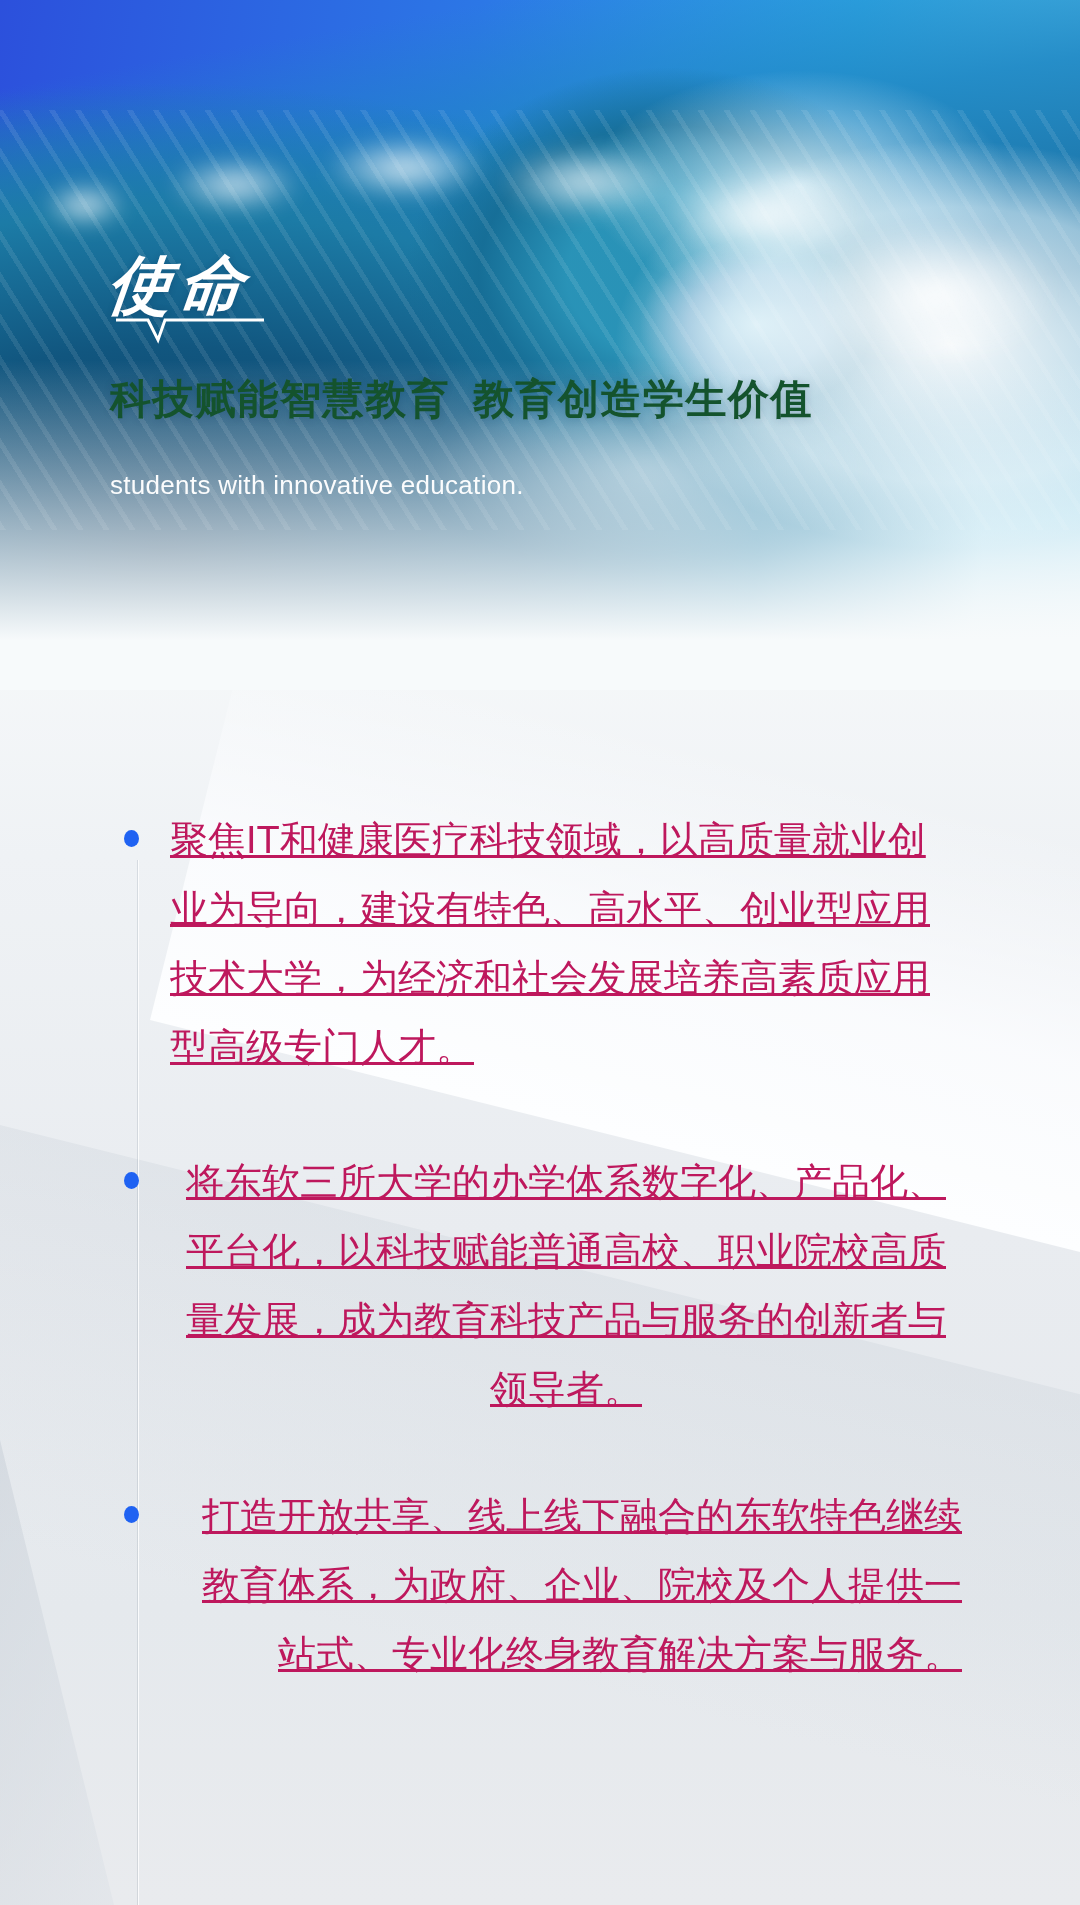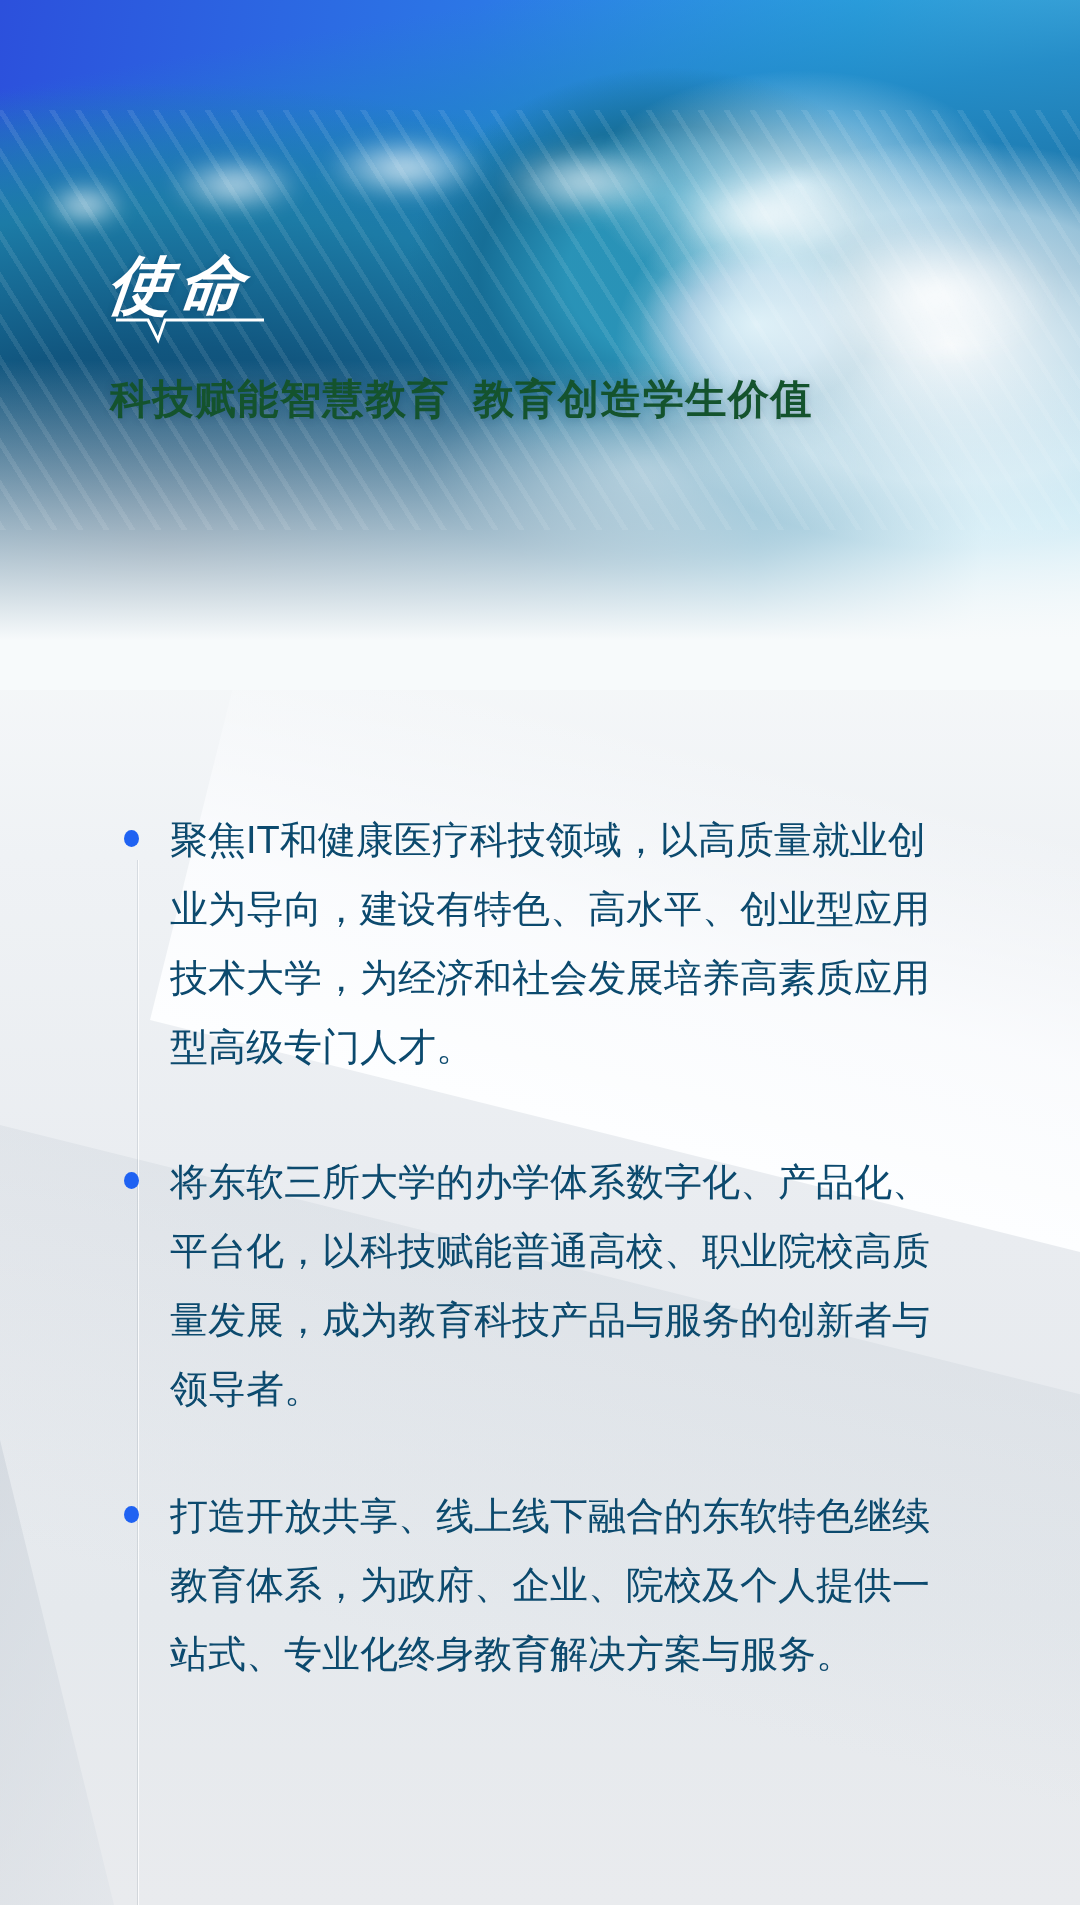--- a/index.html
+++ b/index.html
@@ -83,29 +83,29 @@
   }
   .subtitle {
     position:absolute; left:110px; top:443px; margin:0; color:rgba(255,255,255,0.97);
     font-size:26px; line-height:28px; font-weight:400; letter-spacing:0.3px;
   }
 
   
   .points { list-style:none; margin:0; padding:0; }
   .point { position:absolute; left:0; width:1080px; }
   .point-1 { top:806px; }
-  .point-2 { top:1148px; }
-  .point-3 { top:1482px; }
+  .point-2 { top:1148px;text-align:center; }
+  .point-3 { top:1482px;text-align:right; }
   .dot {
     position:absolute; left:124px; top:24px; width:15px; height:17px;
     border-radius:50%; background:#1f62f2;
   }
   .point-text {
     margin:0 0 0 170px; width:792px;
-    color:#0c4a6e; font-size:38px; line-height:69px; font-weight:400;
+    color:#be185d; font-size:38px; line-height:69px; font-weight:400;text-decoration:underline;
   }
 </style>
 </head>
 <body>
 
 <div class="page">
 
   <div class="content-bg">
     <div class="facet-dark-band"></div>
     <div class="facet-white"></div>
@@ -119,21 +119,21 @@
     <div class="hero-foam"></div>
     <div class="hero-fade"></div>
 
     <div class="badge">使命</div>
     <svg class="badge-underline" width="152" height="30" viewBox="0 0 152 30">
       <path d="M2 5 H34 L44 25 L51 5 H150" fill="none" stroke="#ffffff" stroke-width="3" stroke-linejoin="miter"></path>
     </svg>
 
     <h1 class="heading">科技赋能智慧教育 教育创造学生价值</h1>
 
-    <p class="subtitle"><br></p>
+    <p class="subtitle"><br><span>students with innovative education.</span></p>
   </section>
 
   <ul class="points">
     <li class="point point-1">
       <span class="dot"></span>
       <p class="point-text">聚焦IT和健康医疗科技领域，以高质量就业创业为导向，建设有特色、高水平、创业型应用技术大学，为经济和社会发展培养高素质应用型高级专门人才。</p>
     </li>
     <li class="point point-2">
       <span class="dot"></span>
       <p class="point-text">将东软三所大学的办学体系数字化、产品化、平台化，以科技赋能普通高校、职业院校高质量发展，成为教育科技产品与服务的创新者与领导者。</p>

